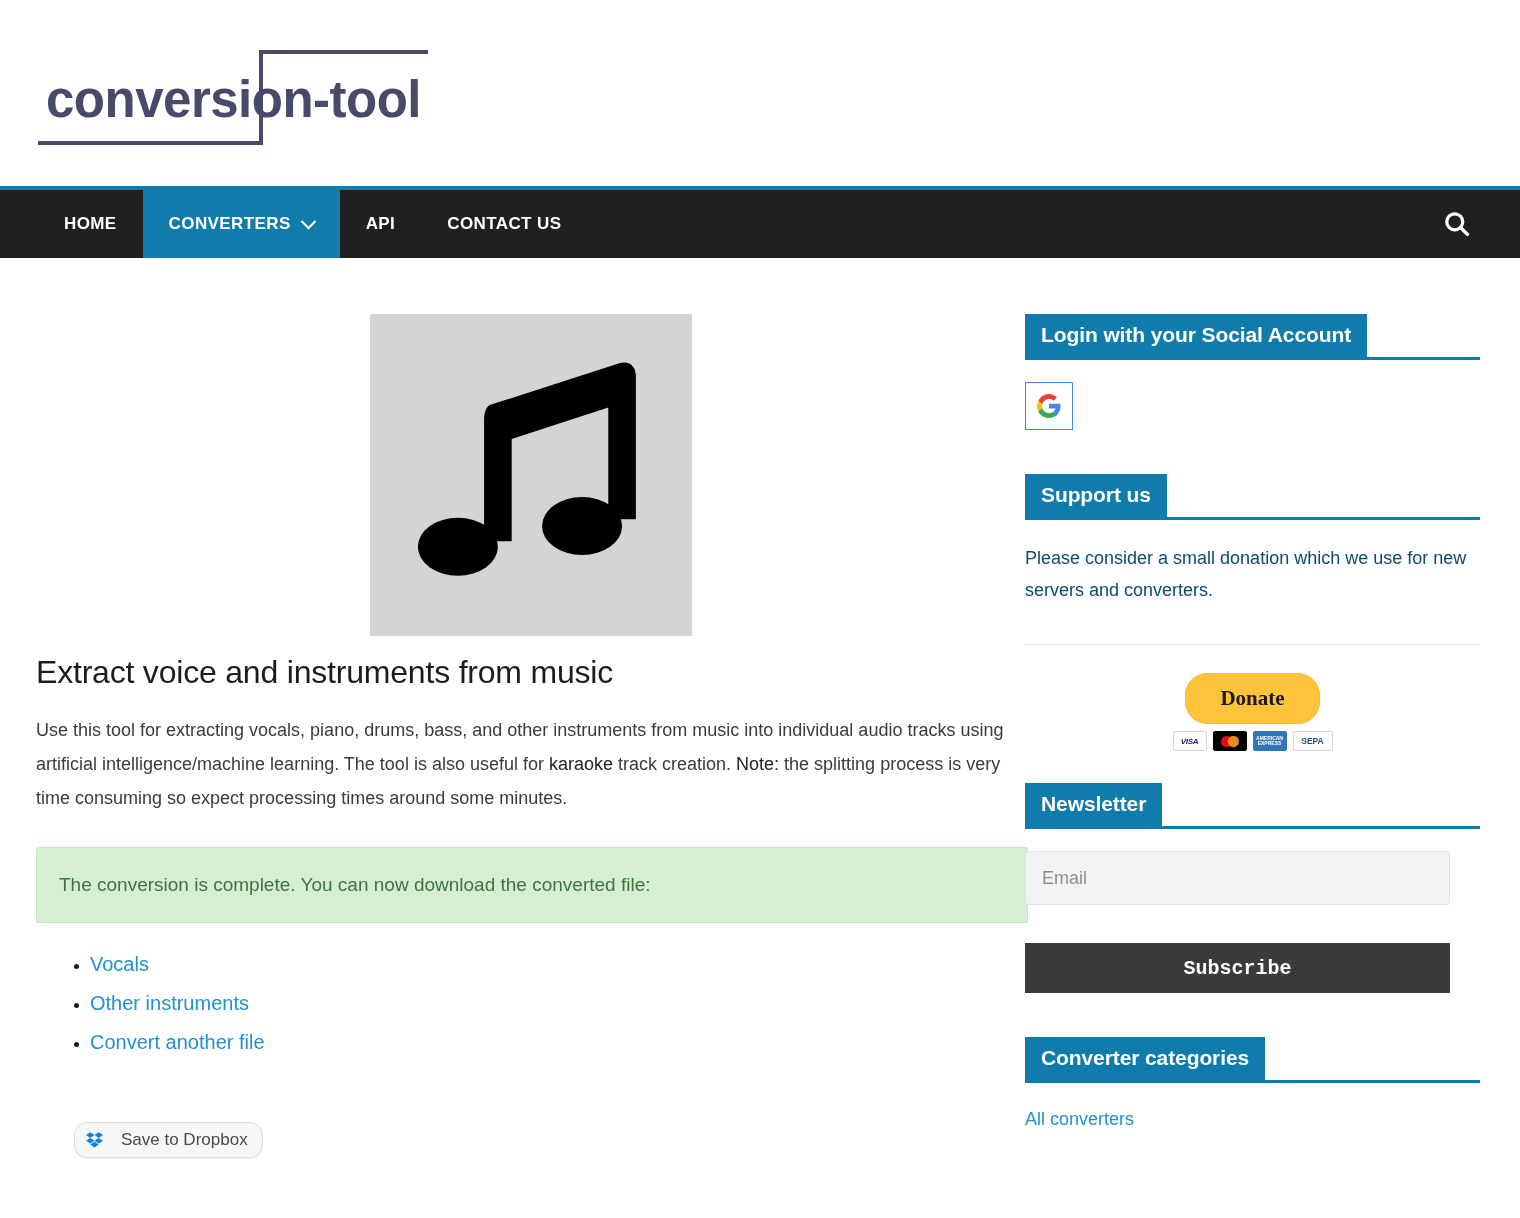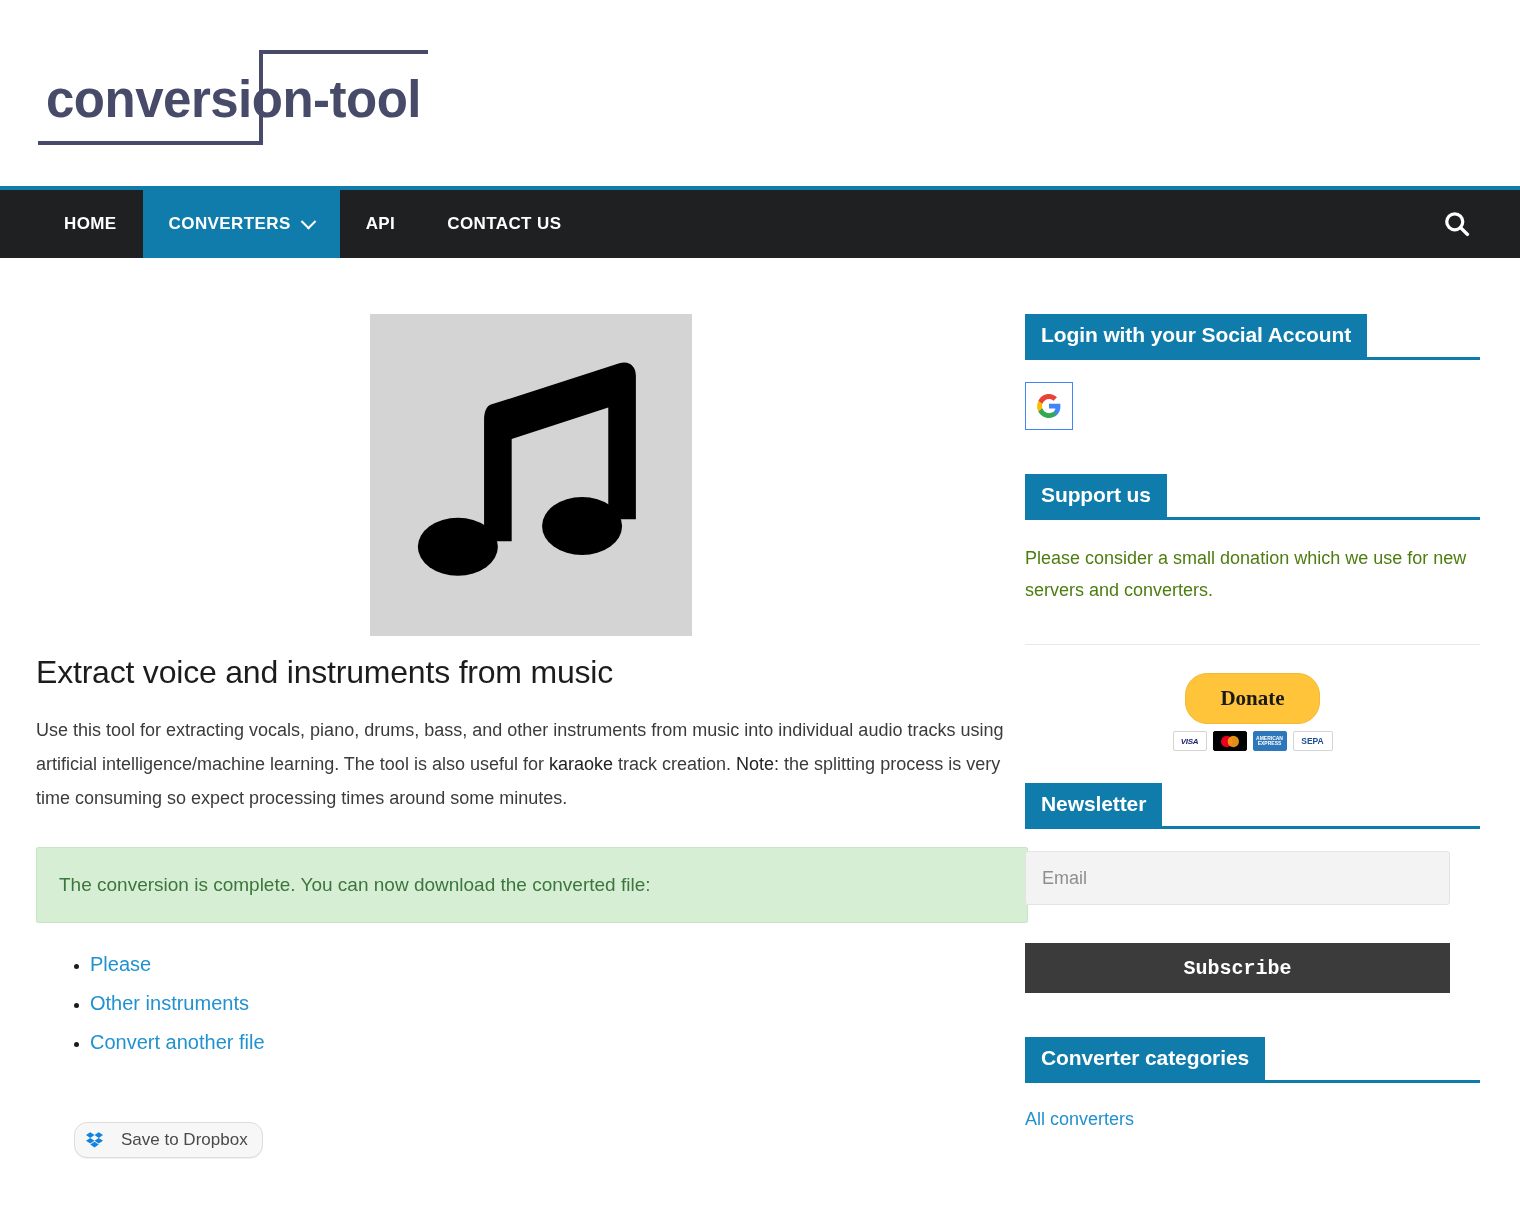--- a/index.html
+++ b/index.html
@@ -212,21 +212,21 @@
     background: #ffffff;
     display: flex;
     align-items: center;
     justify-content: center;
     cursor: pointer;
   }
 
   .support-text {
     font-size: 18px;
     line-height: 32px;
-    color: #4d7c0f;
+    color: #0c4a6e;
   }
   .hr-soft {
     border: 0;
     border-top: 1px solid #e8e8e8;
     margin: 38px 0 0 0;
   }
   .donate-wrap {
     margin-top: 28px;
     display: flex;
     flex-direction: column;
@@ -362,21 +362,21 @@
     <p class="lede">
       <span>Use this tool for extracting vocals, piano, drums, bass, and other instruments from music into individual audio tracks using artificial intelligence/machine learning. The tool is also useful for </span><b>karaoke</b><span> track creation. </span><b>Note:</b><span> the splitting process is very time consuming so expect processing times around some minutes.</span>
     </p>
 
     <div class="alert-success">
       <span>The conversion is complete. You can now download the converted file:</span>
     </div>
 
     <ul class="dl-list">
       <li>
-        <a>Please</a>
+        <a>Vocals</a>
       </li>
       <li>
         <a>Other instruments</a>
       </li>
       <li>
         <a>Convert another file</a>
       </li>
     </ul>
 
     <div class="dropbox-btn">

